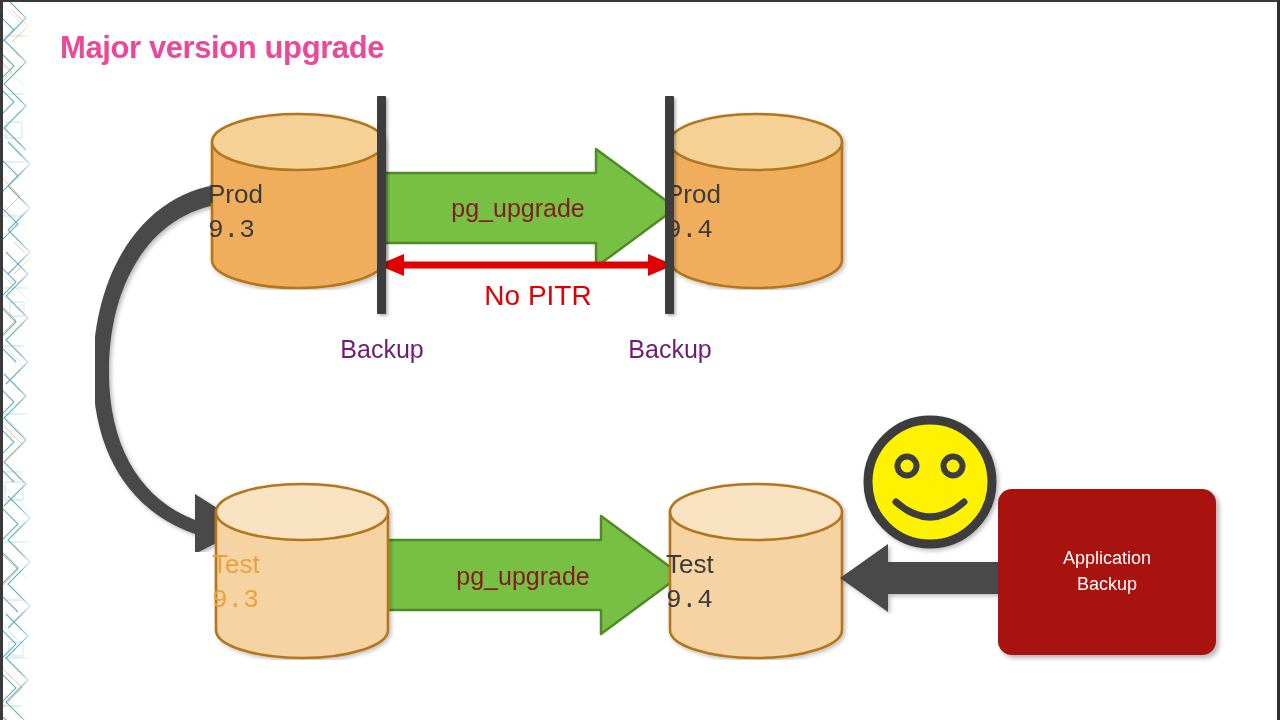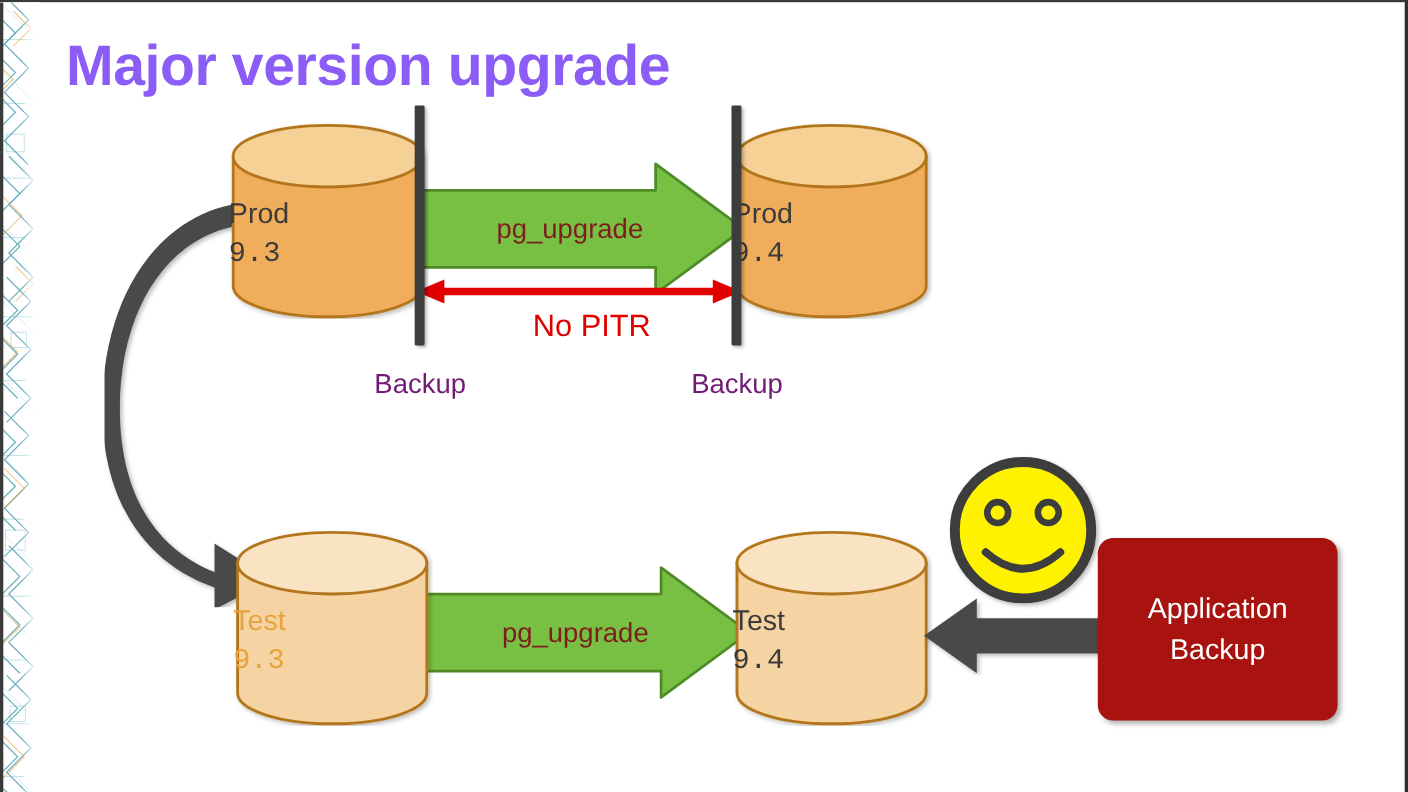--- a/index.html
+++ b/index.html
@@ -37,23 +37,23 @@
   .edge-left-dark {
     position: absolute; left: 0; top: 0;
     width: 3px; height: 720px;
     background: #3a3a3a;
   }
 
   
   .title {
     position: absolute;
     left: 60px; top: 28px;
-    font-size: 52px;
+    font-size: 31px;
     font-weight: bold;
-    color: #8b5cf6;
+    color: #ec4899;
     letter-spacing: -0.4px;
     white-space: nowrap;
   }
 
   
   .canvas {
     position: absolute;
     left: 0; top: 0;
     width: 1280px; height: 720px;
   }
@@ -119,21 +119,21 @@
     width: 218px; height: 166px;
     background: #A8120F;
     border-radius: 14px;
     box-shadow: 3px 3px 5px rgba(0,0,0,0.3);
     display: flex;
     align-items: center;
     justify-content: center;
   }
   .app-box-label {
     color: #ffffff;
-    font-size: 26px;
+    font-size: 18px;
     line-height: 1.42;
     text-align: center;
   }
   .app-box-label span { display: block; }
 </style>
 </head>
 <body>
 
 <div id="slide">
 

